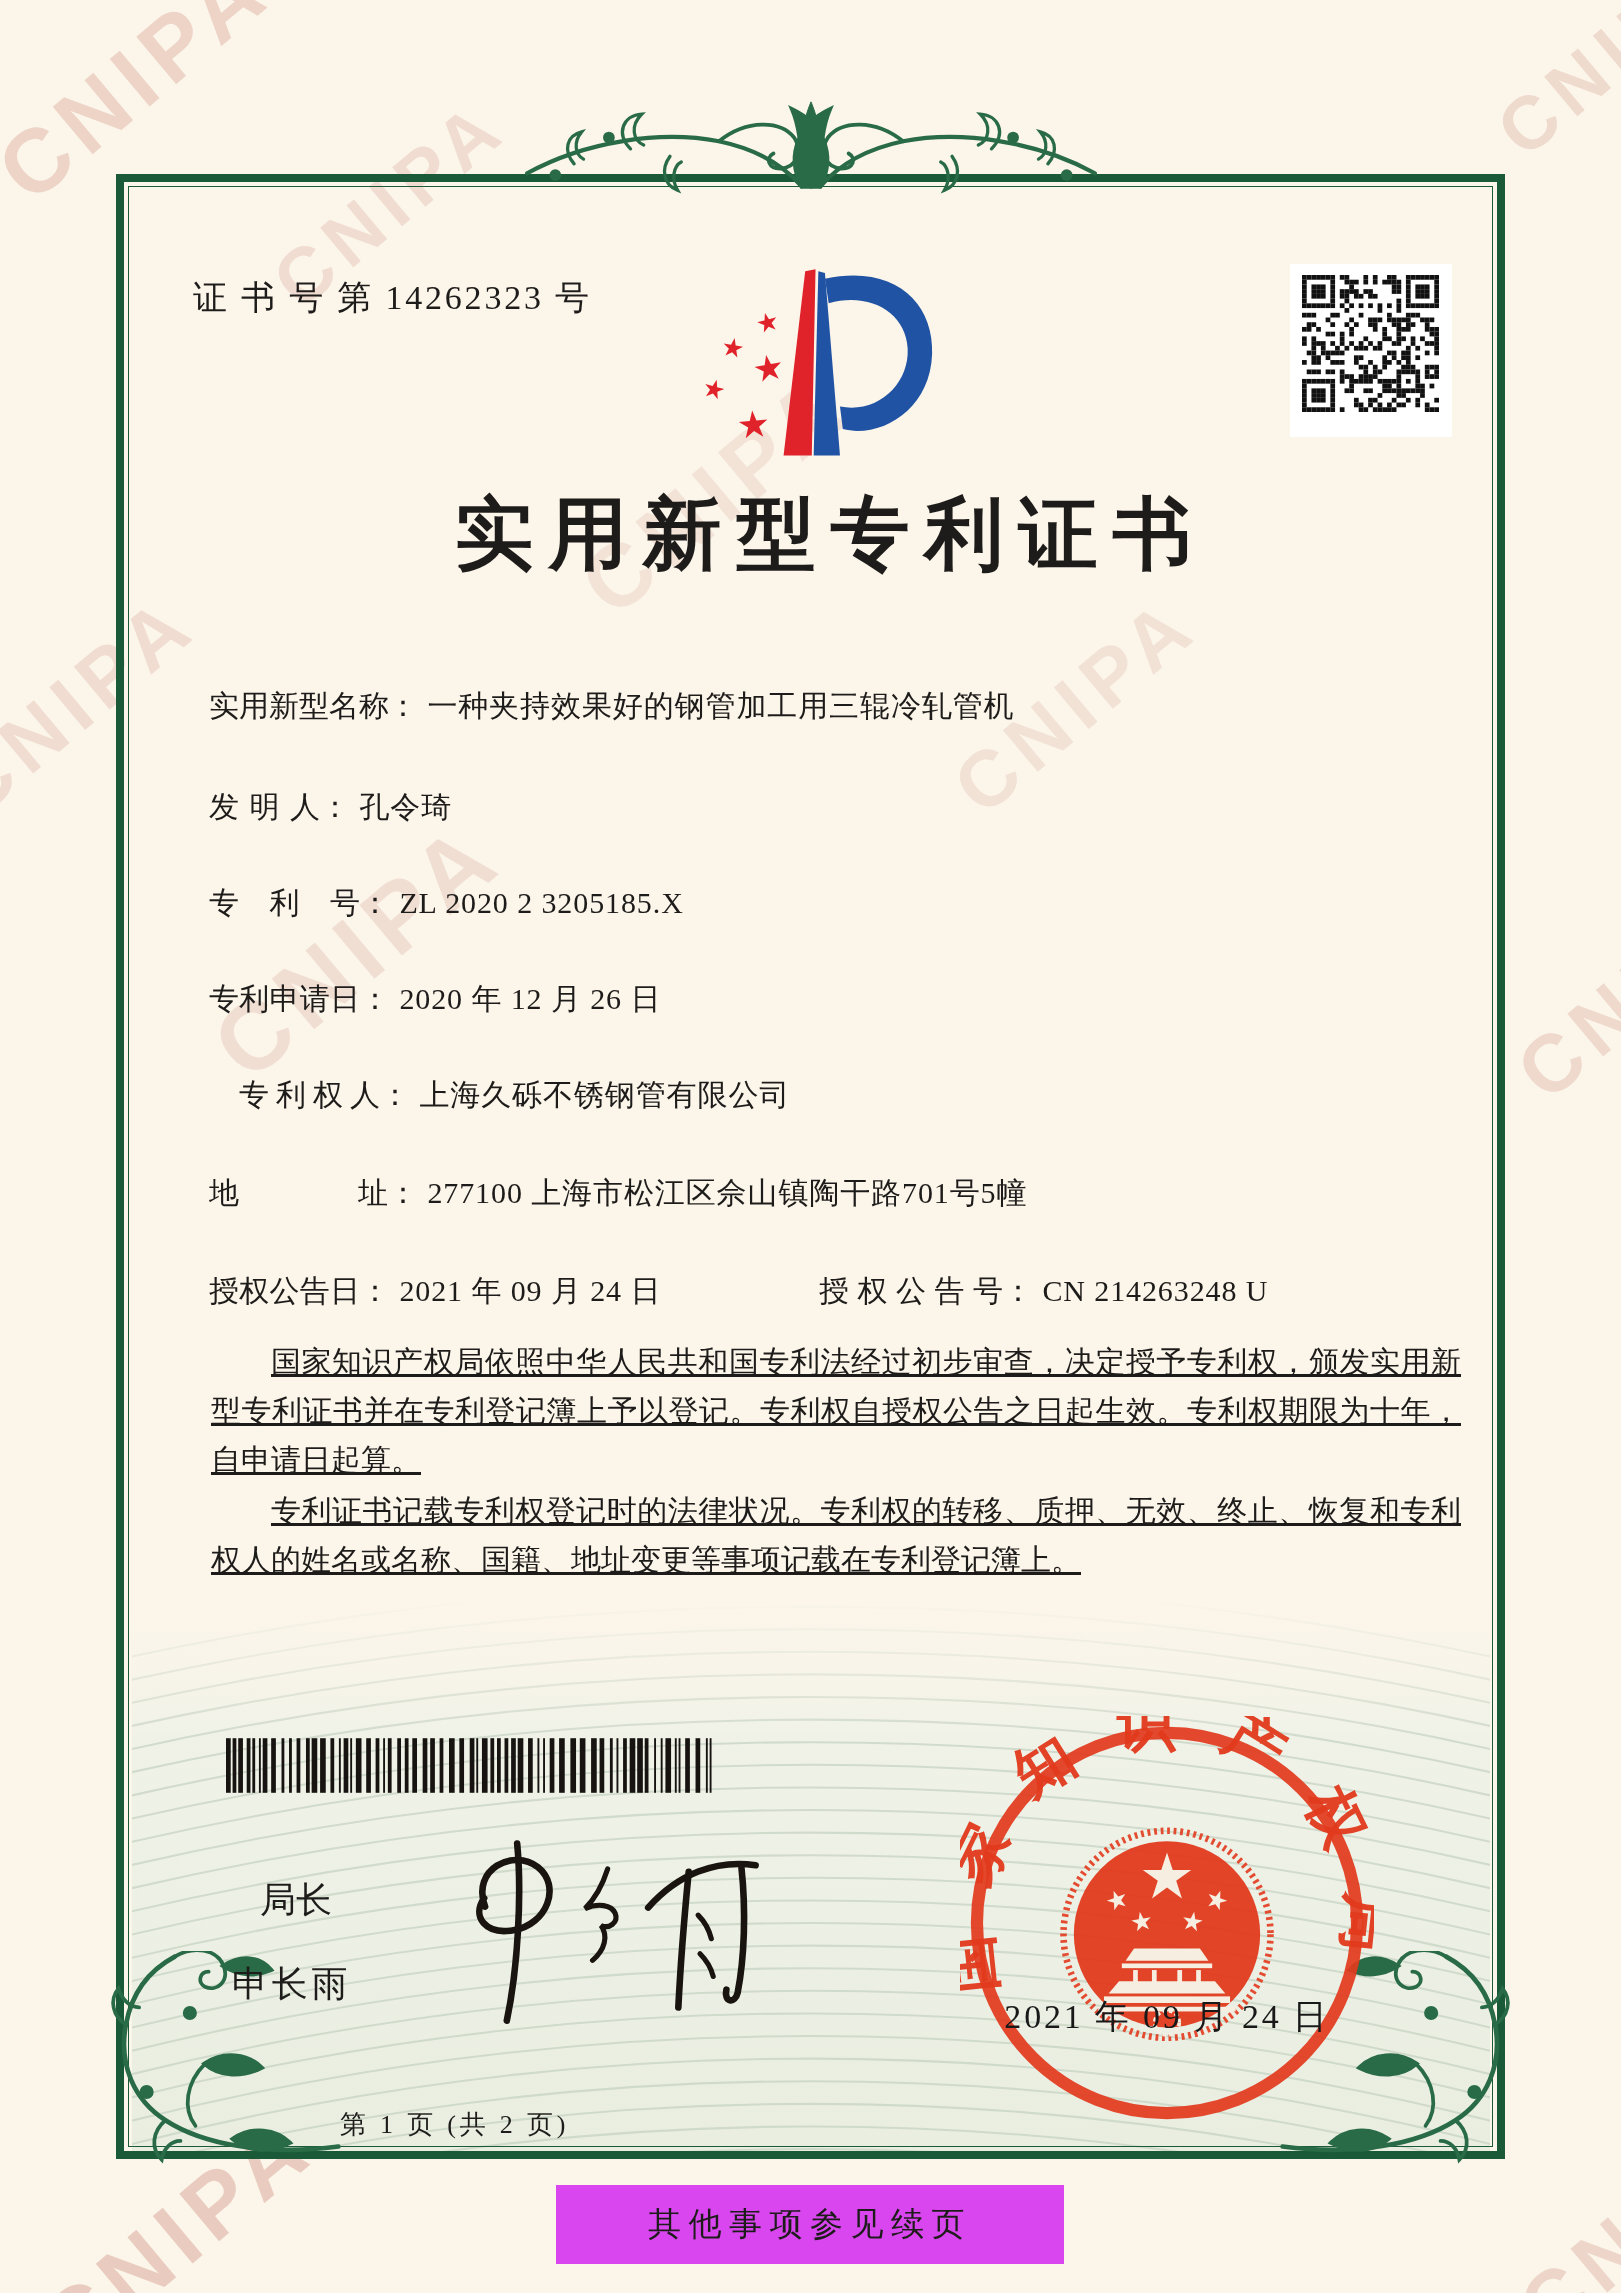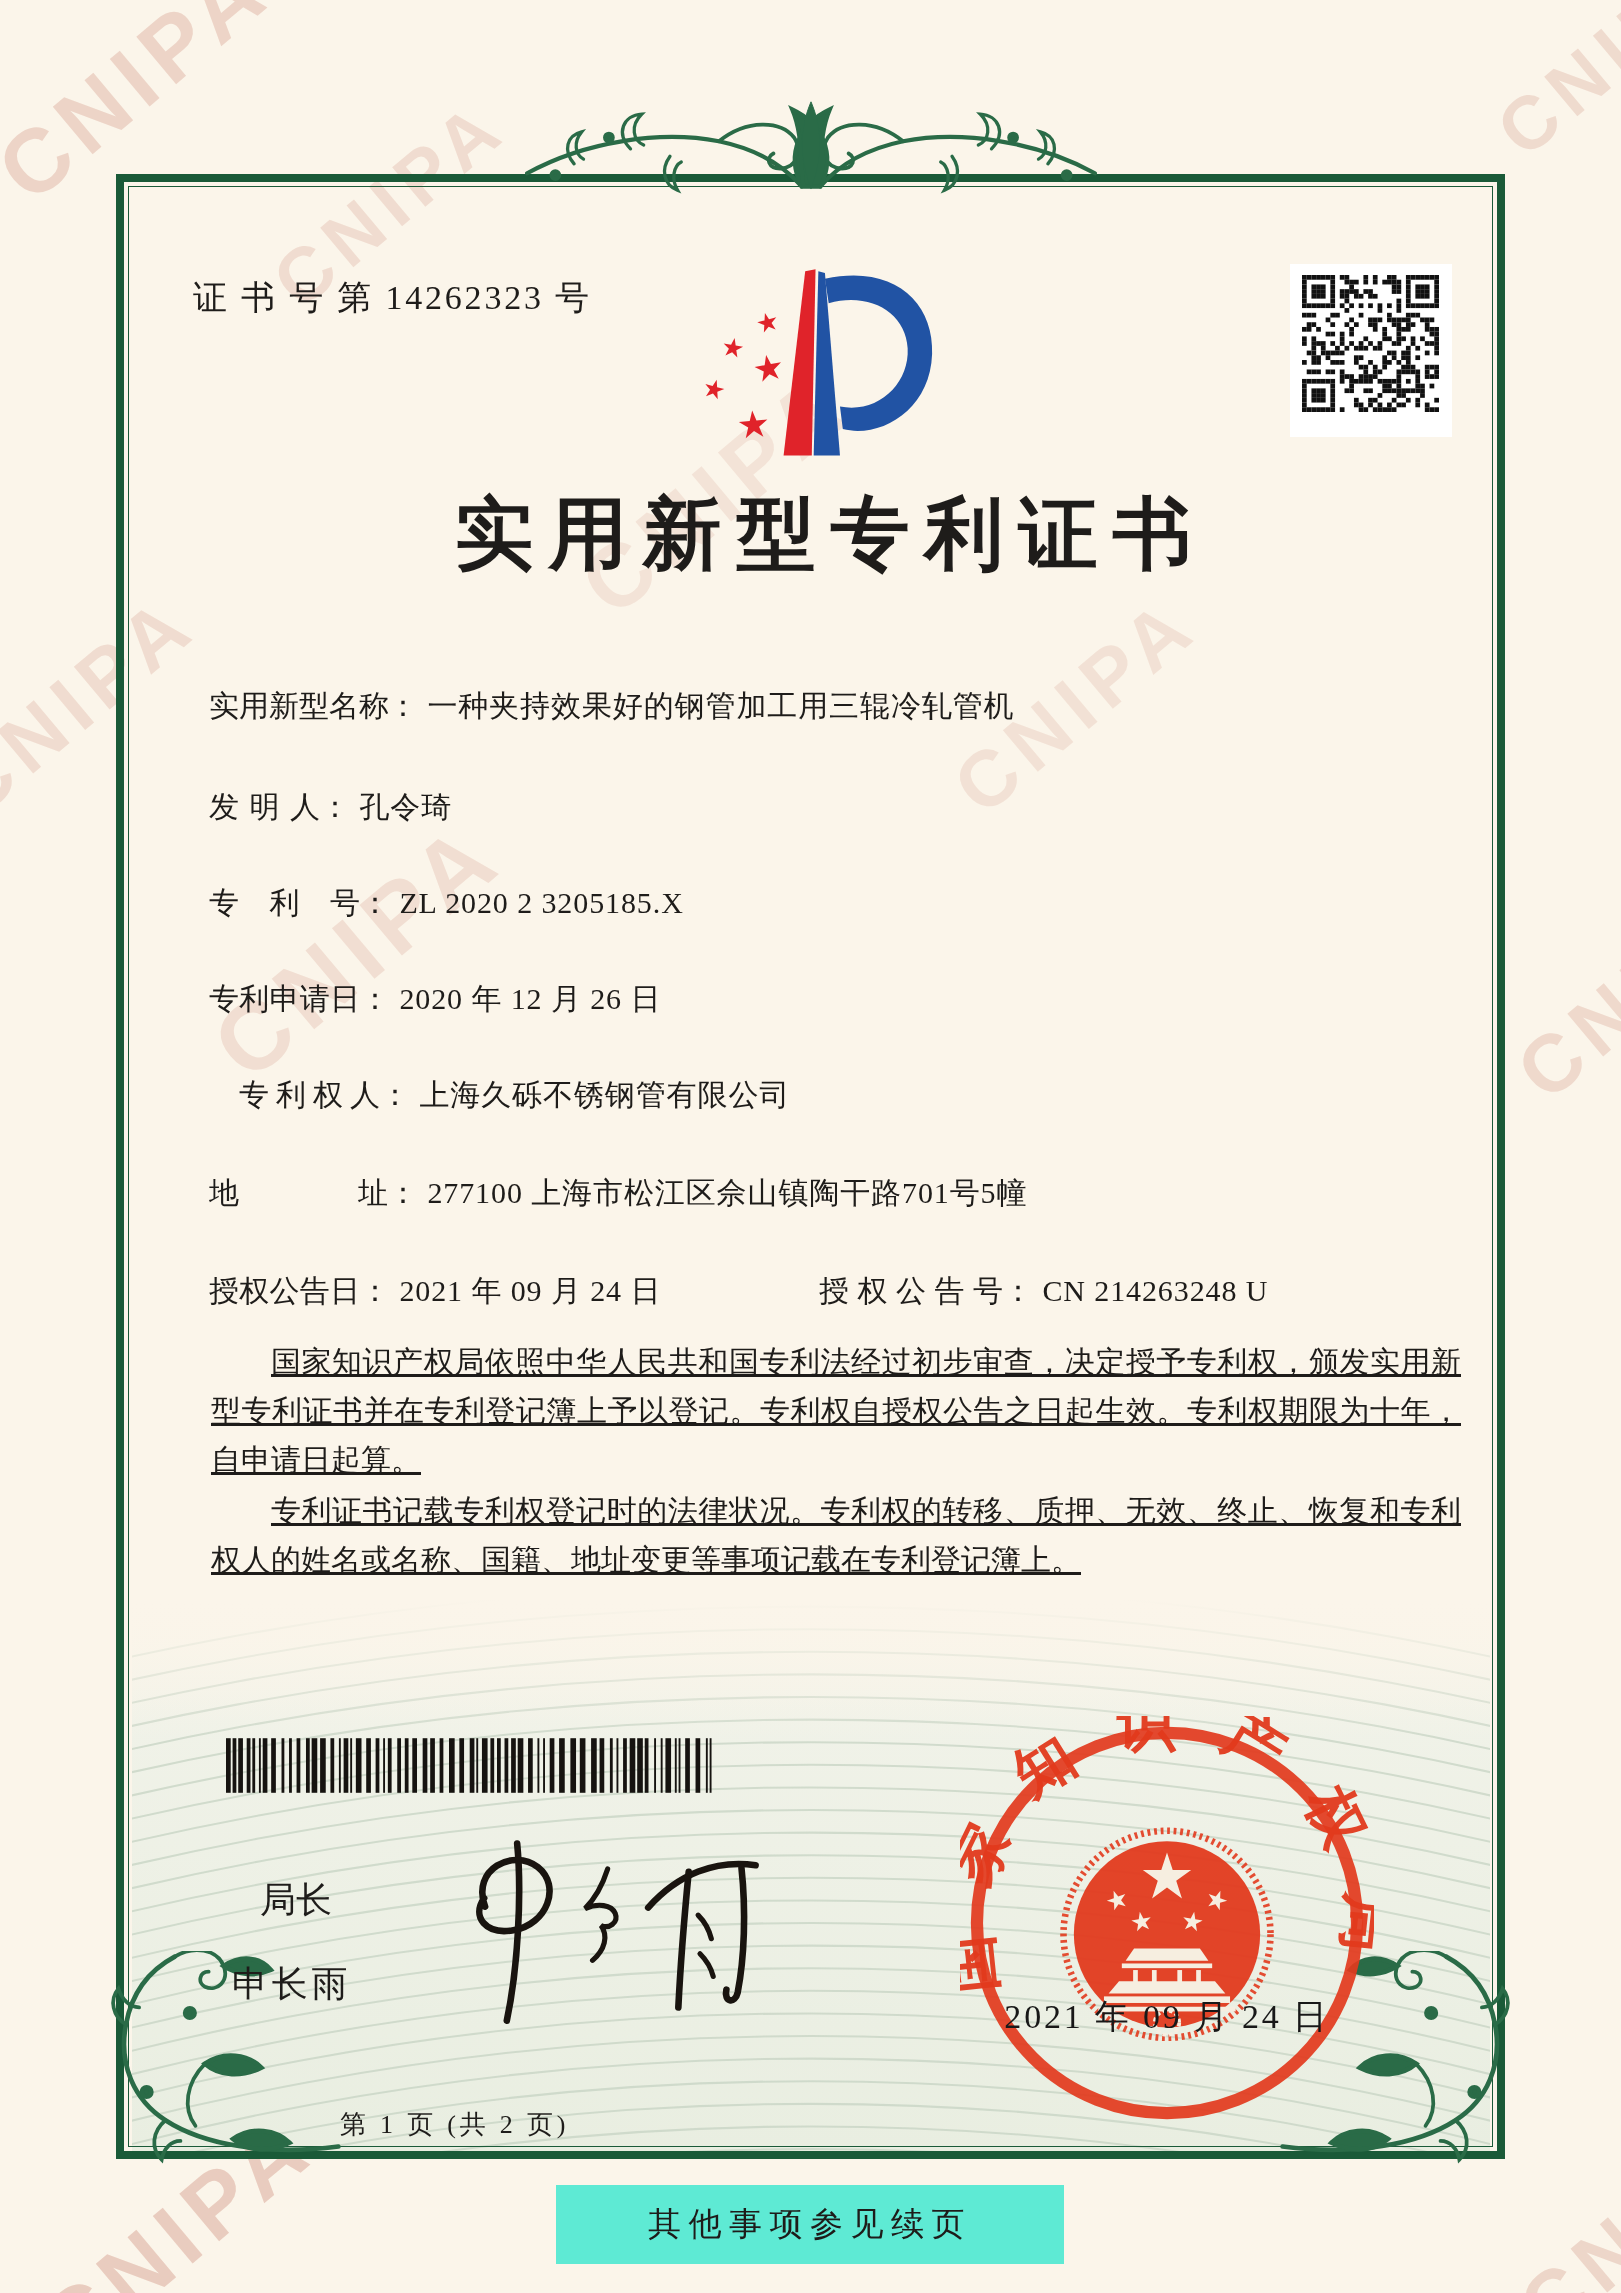--- a/index.html
+++ b/index.html
@@ -57,21 +57,21 @@
   .issuer-post{position:absolute;left:232px;top:1876px;font-size:36px;z-index:5;
                font-family:"Liberation Sans","DejaVu Sans",sans-serif;margin-left:28px;}
   .issuer-name{position:absolute;left:232px;top:1960px;font-size:36px;z-index:5;
                font-family:"Liberation Sans","DejaVu Sans",sans-serif;letter-spacing:3.8px;}
   .sig{position:absolute;left:405px;top:1817px;z-index:5;}
   .seal{position:absolute;left:960px;top:1716px;z-index:6;}
   .seal-date{position:absolute;left:927px;top:1994px;width:480px;text-align:center;font-size:34px;
              letter-spacing:2.8px;z-index:7;color:#181818;}
   .page-note{position:absolute;left:340px;top:2107px;width:942px;text-align:left;font-size:26px;
              letter-spacing:3.8px;z-index:5;}
-  .cont-strip{position:absolute;left:556px;top:2185px;width:508px;height:79px;background:#5eead4;
+  .cont-strip{position:absolute;left:556px;top:2185px;width:508px;height:79px;background:#d946ef;
               z-index:5;text-align:center;line-height:79px;font-size:33px;letter-spacing:7.5px;}
   
   .orn-top{position:absolute;left:519px;top:83px;z-index:4;}
   .fl-left{position:absolute;left:92px;top:1951px;z-index:4;}
   .fl-right{position:absolute;left:1275px;top:1951px;z-index:4;transform:scaleX(-1);}
   .orn path, .orn circle{stroke:var(--orn-green);}
 </style>
 </head>
 <body>
 

